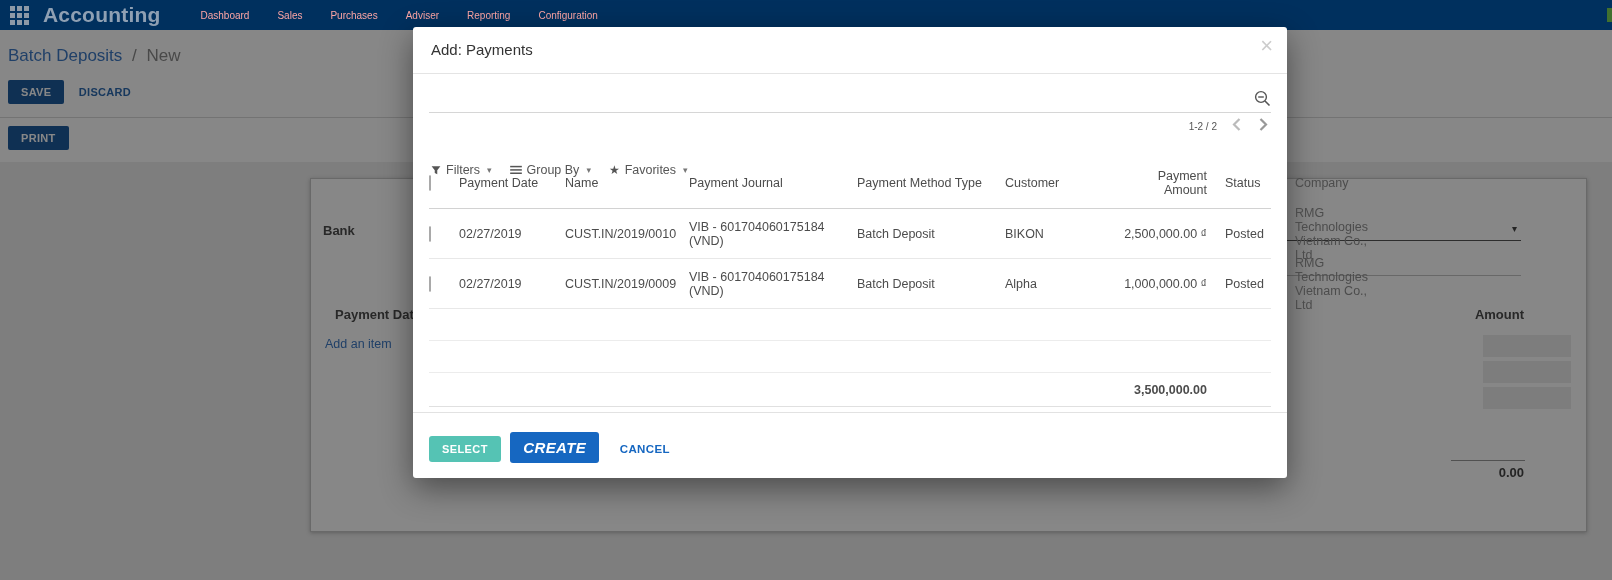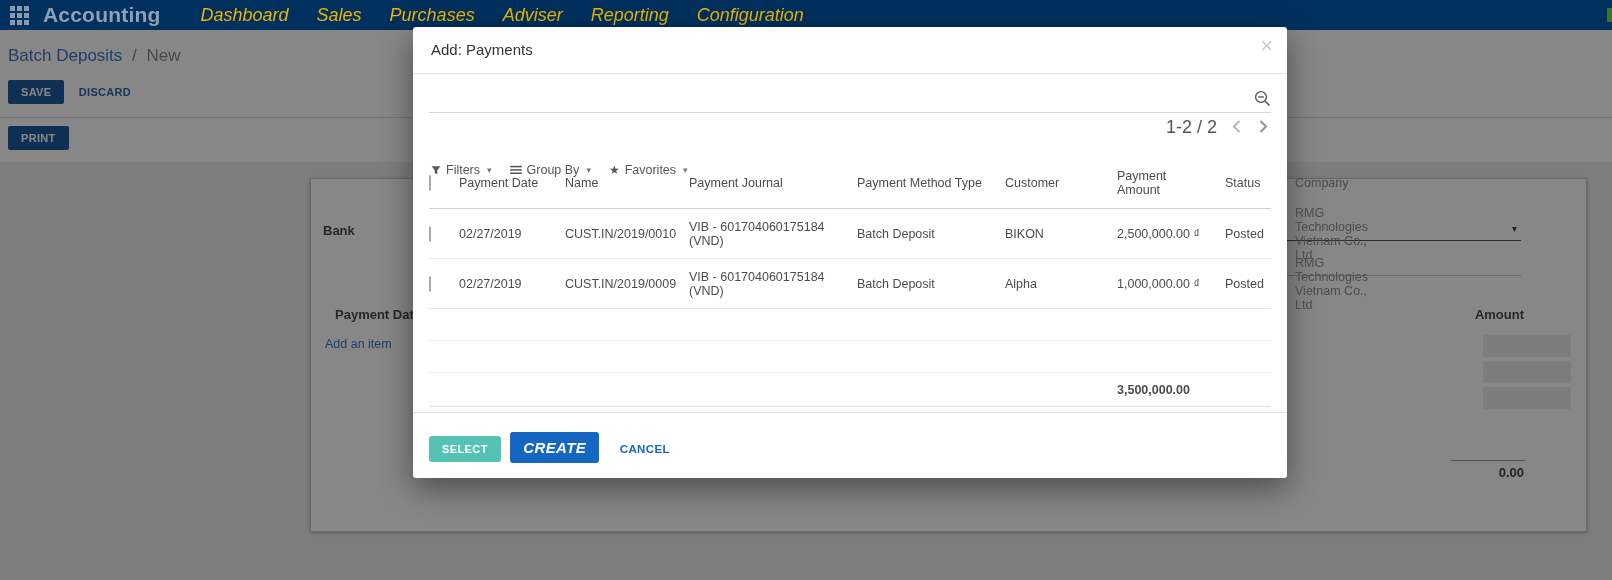--- a/index.html
+++ b/index.html
@@ -5,21 +5,21 @@
   * { margin:0; padding:0; box-sizing:border-box; }
   body { font-family:"Liberation Sans", sans-serif; }
   .screen { position:relative; width:1612px; height:580px; background:#eeeeee; overflow:hidden; }
 
   
   .navbar { position:absolute; left:0; top:0; width:1612px; height:30px; background:#00305e; display:flex; align-items:center; z-index:2; }
   .apps-grid { display:grid; grid-template-columns:repeat(3,5px); grid-gap:2px; margin-left:10px; cursor:pointer; }
   .apps-grid span { width:5px; height:5px; background:#8d99a7; }
   .brand { color:#8fa0b3; font-size:21px; font-weight:600; margin-left:14px; letter-spacing:0.2px; }
   .nav-menu { display:flex; margin-left:40px; gap:28px; }
-  .nav-item { color:#eab308; font-size:18px; cursor:pointer;font-style:italic; }
+  .nav-item { color:#fca5a5; font-size:10px; cursor:pointer; }
   .nav-green { position:absolute; right:0; top:8px; width:5px; height:14px; background:#41702f; }
 
   
   .page { position:absolute; left:0; top:30px; width:1612px; height:550px; background:#eeeeee; }
   .control-panel { position:absolute; left:0; top:0; width:1612px; height:132px; background:#ffffff; }
   .breadcrumb { position:absolute; left:8px; top:16px; font-size:17px; }
   .breadcrumb .bc-link { color:#3d79c4; cursor:pointer; }
   .breadcrumb .bc-sep { color:#888888; margin:0 5px; }
   .breadcrumb .bc-current { color:#8a8a8a; }
   .btn-navy { display:inline-block; background:#1d5b9e; color:#ffffff; font-size:11px; font-weight:bold; padding:6px 13px; border-radius:2px; border:none; cursor:pointer; letter-spacing:0.3px; font-family:inherit; }
@@ -53,36 +53,36 @@
   .search-row { position:absolute; left:16px; right:16px; top:59px; height:27px; border-bottom:1px solid #d6d6d6; }
   .search-input { position:absolute; left:2px; top:2px; width:95%; border:none; outline:none; font-size:13px; color:#555555; font-family:inherit; background:transparent; }
   .search-input::placeholder { color:#b8b8b8; }
   .search-mag { position:absolute; right:0; top:4px; cursor:pointer; }
 
   .filter-row { position:absolute; left:18px; top:92px; display:flex; align-items:center; gap:18px; font-size:12.5px; color:#555555;margin-top:44px; }
   .filter-item { display:flex; align-items:center; gap:5px; cursor:pointer; }
   .caret { font-size:9px; color:#777777; margin-left:2px; }
   .star-glyph { font-size:12px; color:#555555; }
   .pager { position:absolute; right:16px; top:90px; display:flex; align-items:center; gap:12px; }
-  .pager-range { font-size:18px; color:#555555; }
+  .pager-range { font-size:10px; color:#555555; }
   .pager-btn { background:none; border:none; cursor:pointer; padding:0 2px; }
 
   .ptable { position:absolute; left:16px; right:16px; top:130px; font-size:12.5px; color:#4c4c4c; }
   .trow { display:flex; align-items:center; }
   .thead { min-height:52px; border-bottom:1px solid #d2d2d2; }
   .tdata { height:50px; border-bottom:1px solid #e8e8e8; cursor:pointer; }
   .tempty { height:32px; border-bottom:1px solid #ececec; }
   .ttotal { height:34px; border-bottom:1px solid #e0e0e0; font-weight:bold; }
   .c-cb { width:30px; flex:0 0 30px; }
   .c-date { width:106px; flex:0 0 106px; padding-right:10px; }
   .c-name { width:124px; flex:0 0 124px; padding-right:10px; }
   .c-journal { width:168px; flex:0 0 168px; padding-right:14px; }
   .c-method { width:148px; flex:0 0 148px; padding-right:10px; }
   .c-cust { width:112px; flex:0 0 112px; padding-right:10px; }
-  .c-amount { width:90px; flex:0 0 90px; }
+  .c-amount { width:90px; flex:0 0 90px; text-align:right; }
   .c-status { width:78px; flex:0 0 78px; padding-left:18px; }
   .c-company { flex:1 1 auto; padding-left:10px; }
   .cbox { width:13px; height:13px; border:1px solid #a9a9a9; border-radius:2px; background:#ffffff; cursor:pointer; }
 
   .modal-footer { position:absolute; left:0; right:0; bottom:0; height:66px; border-top:1px solid #e2e2e2; padding:19px 16px 0 16px; }
   .btn-select { background:#55c3b4; color:#ffffff; border:none; border-radius:3px; font-size:11px; font-weight:bold; padding:7px 13px; letter-spacing:0.4px; cursor:pointer; font-family:inherit; }
   .btn-create { background:#1667c1; color:#ffffff; border:none; border-radius:3px; font-size:15px; font-weight:bold; padding:7px 13px; letter-spacing:0.4px; cursor:pointer; margin-left:5px; font-family:inherit;font-style:italic; }
   .btn-cancel { background:none; border:none; color:#1667c1; font-size:11.5px; font-weight:bold; letter-spacing:0.4px; cursor:pointer; margin-left:16px; font-family:inherit; }
 </style>
 </head>

